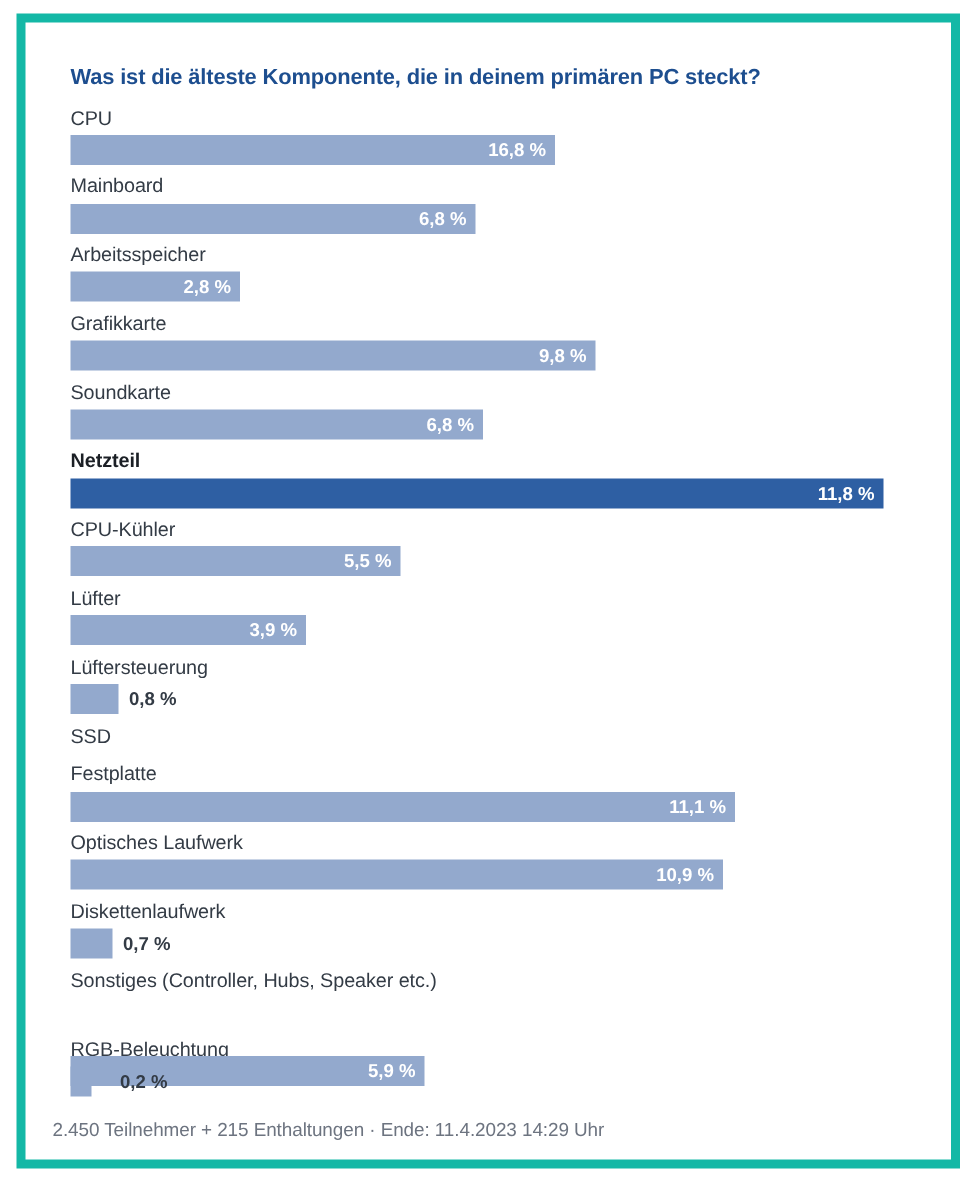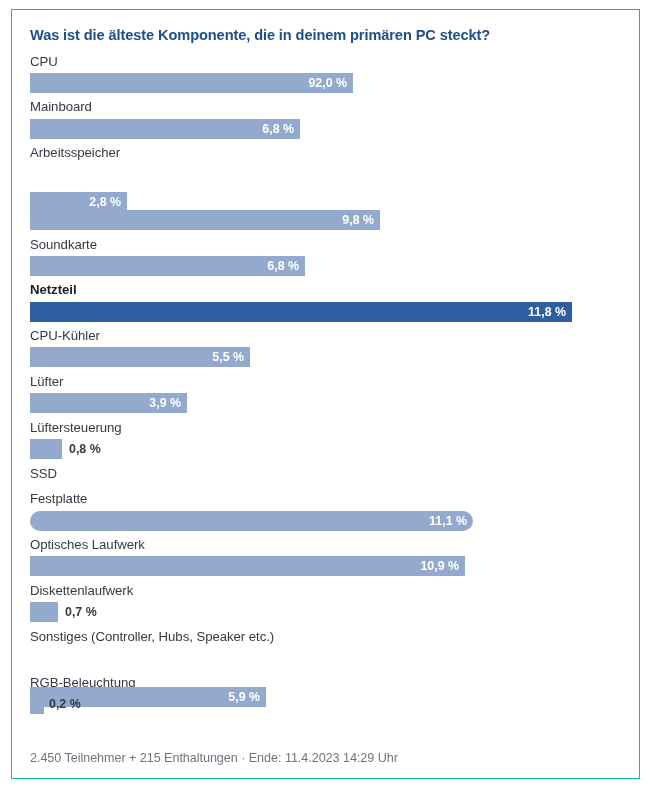--- a/index.html
+++ b/index.html
@@ -13,23 +13,23 @@
     font-family: "Liberation Sans", sans-serif;
     overflow: hidden;
   }
   #poll-card {
     position: absolute;
     left: 11px;
     top: 9px;
     width: 629px;
     height: 770px;
     box-sizing: border-box;
-    border: 1px solid #14b8a6;
+    border: 6px solid #14b8a6;
     background: #ffffff;
-    padding: 0;
+    padding: 12px;
   }
   #poll-title {
     margin: 0;
     padding: 17px 18px 0 18px;
     font-size: 14.6px;
     font-weight: bold;
     color: #1d4e8f;
     letter-spacing: -0.1px;
     line-height: 1.2;
     white-space: nowrap;
@@ -109,36 +109,36 @@
 
 <div id="poll-card">
 
   <h1 id="poll-title">Was ist die älteste Komponente, die in deinem primären PC steckt?</h1>
 
   <ul id="bars-list">
       <li class="bar-row">
         <span class="bar-label">CPU</span>
         <div class="bar-track">
           <div class="bar-fill" style="width: 323px;">
-            <span class="bar-value inside">92,0 %</span>
+            <span class="bar-value inside">16,8 %</span>
           </div>
         </div>
       </li>
       <li class="bar-row">
         <span class="bar-label">Mainboard</span>
         <div class="bar-track">
           <div class="bar-fill" style="width: 270px;">
             <span class="bar-value inside">6,8 %</span>
           </div>
         </div>
       </li>
       <li class="bar-row">
         <span class="bar-label">Arbeitsspeicher</span>
         <div class="bar-track">
-          <div class="bar-fill" style="width: 97px; margin-top: 28px;">
+          <div class="bar-fill" style="width: 113px;">
             <span class="bar-value inside">2,8 %</span>
           </div>
         </div>
       </li>
       <li class="bar-row">
         <span class="bar-label">Grafikkarte</span>
         <div class="bar-track">
           <div class="bar-fill" style="width: 350px;">
             <span class="bar-value inside">9,8 %</span>
           </div>
@@ -182,21 +182,21 @@
           <div class="bar-fill" style="width: 32px;"></div>
           <span class="bar-value outside" style="left: 32px; text-align: center;">0,8 %</span>
         </div>
       </li>
       <li class="bar-row">
         <span class="bar-label">SSD</span>
       </li>
       <li class="bar-row">
         <span class="bar-label">Festplatte</span>
         <div class="bar-track">
-          <div class="bar-fill" style="width: 443px; border-radius: 10px;">
+          <div class="bar-fill" style="width: 443px;">
             <span class="bar-value inside">11,1 %</span>
           </div>
         </div>
       </li>
       <li class="bar-row">
         <span class="bar-label">Optisches Laufwerk</span>
         <div class="bar-track">
           <div class="bar-fill" style="width: 435px;">
             <span class="bar-value inside">10,9 %</span>
           </div>
@@ -214,20 +214,20 @@
         <div class="bar-track">
           <div class="bar-fill" style="width: 236px; margin-top: 39px;">
             <span class="bar-value inside">5,9 %</span>
           </div>
         </div>
       </li>
       <li class="bar-row">
         <span class="bar-label">RGB-Beleuchtung</span>
         <div class="bar-track">
           <div class="bar-fill" style="width: 14px;"></div>
-          <span class="bar-value outside" style="left: 12px; text-align: center;">0,2 %</span>
+          <span class="bar-value outside" style="left: 26px; text-align: center;">0,2 %</span>
         </div>
       </li>
     </ul>
 
   <div id="poll-footer">2.450 Teilnehmer  +  215 Enthaltungen  ·  Ende: 11.4.2023 14:29 Uhr</div>
 
 </div>
 
 </body></html>

